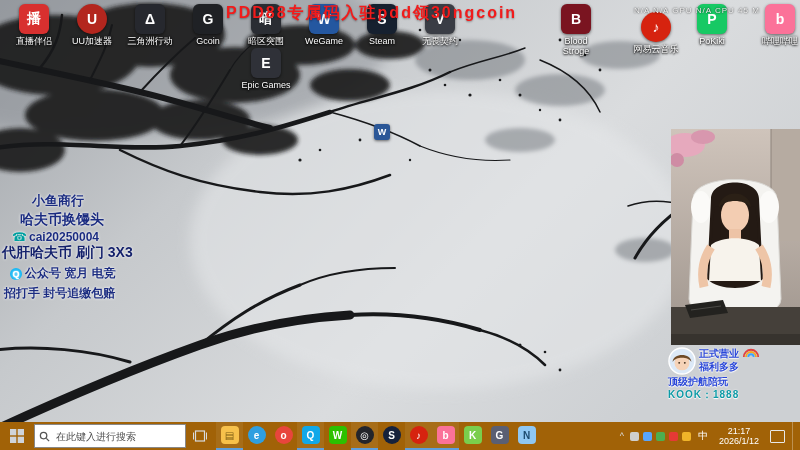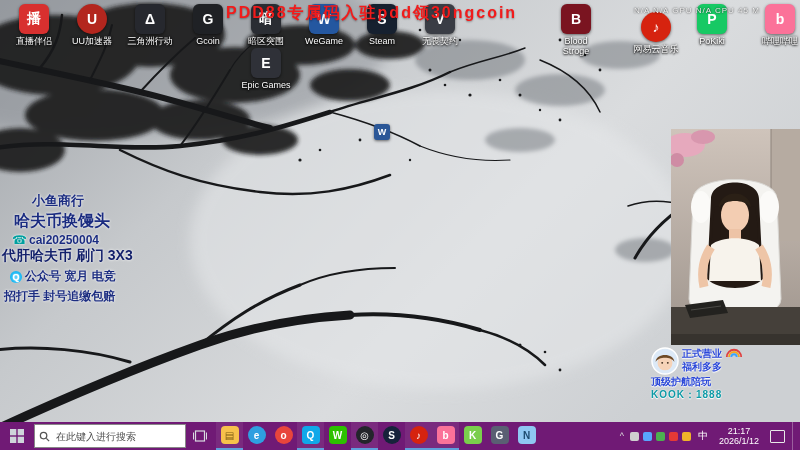--- a/index.html
+++ b/index.html
@@ -23,42 +23,42 @@
   .dic.round{border-radius:50%}
   .dlabel{font-size:9px;line-height:10px;color:#fff;margin-top:2px;
           text-shadow:0 1px 2px #000,0 0 3px #000}
   .dicon.mini{width:24px}
   .dicon.mini .dic{width:16px;height:16px;font-size:9px;border-radius:3px}
 
   
   .pleft{position:absolute;left:2px;top:192px;width:200px;color:#1b2c80;font-weight:bold;
          text-shadow:0 0 3px rgba(255,255,255,.9),0 0 1px rgba(255,255,255,.9);z-index:3}
   .pl1{margin-left:30px;font-size:13px}
-  .pl2{margin-left:12px;font-size:16px;margin-top:1px}
+  .pl2{margin-left:18px;font-size:14px;margin-top:1px}
   .pl3{margin-left:10px;font-size:12px;margin-top:1px}
   .phone{color:#009f9f;margin-right:2px}
   .pl4{margin-top:0;font-size:14px;color:#14216b}
   .pl5{margin-left:8px;font-size:12px;margin-top:3px;display:flex;align-items:center;gap:3px}
   .qqbadge{display:inline-flex;width:12px;height:12px;border-radius:50%;background:#12b7f5;
            color:#fff;font-size:9px;align-items:center;justify-content:center;font-weight:bold}
   .pl6{font-size:12px;margin-top:3px;margin-left:2px}
 
   
   .webcam{position:absolute;left:671px;top:129px;width:129px;height:216px;z-index:2;overflow:hidden}
 
   
-  .pright{position:absolute;right:19px;top:347px;width:130px;z-index:3;color:#2946d8;font-weight:bold;
+  .pright{position:absolute;right:2px;top:347px;width:130px;z-index:3;color:#2946d8;font-weight:bold;
           font-size:10px;line-height:13px;text-shadow:0 0 2px #fff,0 1px 1px #fff}
   .pr-row{display:flex;align-items:flex-start;gap:3px}
   .pr-col{display:flex;flex-direction:column;align-items:flex-start}
   .pr-line{white-space:nowrap}
   .pr-teal{color:#0d9aa6;letter-spacing:1px}
 
   
-  .taskbar{position:absolute;left:0;bottom:0;width:800px;height:28px;background:#701a75;
+  .taskbar{position:absolute;left:0;bottom:0;width:800px;height:28px;background:#a16207;
            display:flex;align-items:center;z-index:6}
   .start{width:34px;height:28px;display:flex;align-items:center;justify-content:center}
   .search{display:flex;align-items:center;background:#fff;height:24px;width:152px;
           border:1px solid #888;box-sizing:border-box;padding:0 4px;gap:4px}
   .search input{border:none;outline:none;font-size:10px;width:120px;background:transparent;color:#333;
                 font-family:"Liberation Sans","DejaVu Sans",sans-serif}
   .search input::placeholder{color:#4d4d4d}
   .tview{width:28px;height:28px;display:flex;align-items:center;justify-content:center}
   .apps{display:flex;align-items:center;margin-left:2px}
   .tapp{width:27px;height:28px;display:flex;align-items:center;justify-content:center;

